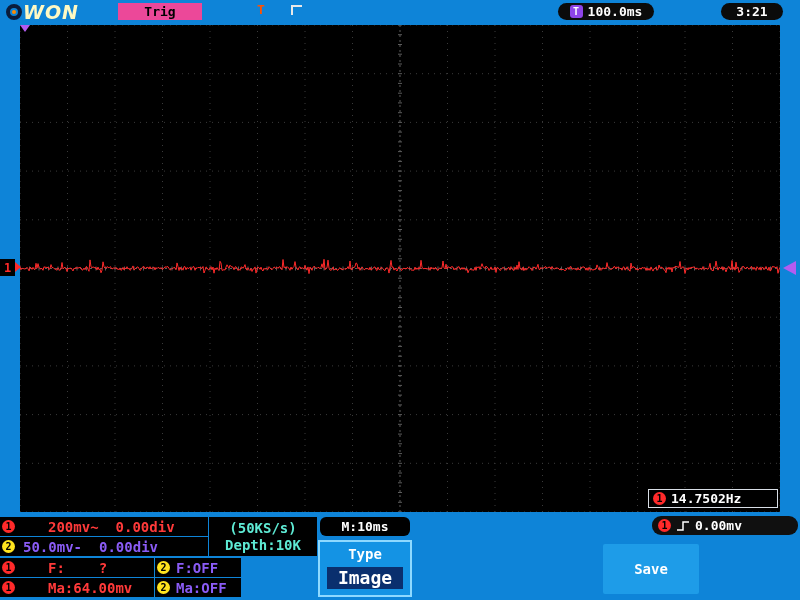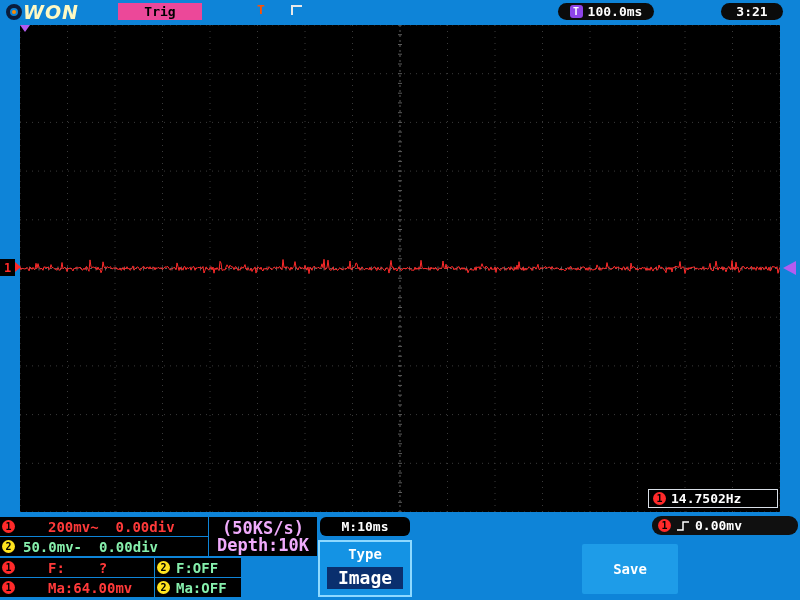--- a/index.html
+++ b/index.html
@@ -34,42 +34,42 @@
   .freq-box{position:absolute;left:648px;top:489px;width:130px;height:19px;background:#000;
             border:1px solid #d8dee6;box-sizing:border-box;display:flex;align-items:center;gap:5px;
             padding:0 4px;font-size:13px;font-weight:bold;}
 
   
   .blk{position:absolute;background:#000;display:flex;align-items:center;font-weight:bold;font-size:14px;}
   .badge{width:13px;height:13px;border-radius:50%;display:flex;align-items:center;justify-content:center;
          font-size:10px;font-weight:bold;color:#000;flex:none;}
   .badge.r{background:#ff2a2a;}
   .badge.y{background:#ffe41e;}
-  .red{color:#ff3a3a;margin-left:25px;}.yel{color:#86efac;}.wht{color:#fff;}
+  .red{color:#ff3a3a;margin-left:25px;}.yel{color:#8b5cf6;}.wht{color:#fff;}
   #ch1-box{left:0;top:517px;width:206px;height:19px;gap:8px;padding-left:2px;}
   #ch2-box{left:0;top:537px;width:206px;height:19px;gap:8px;padding-left:2px;}
   .off{margin-left:9px;}
   #sample-box{left:209px;top:517px;width:108px;height:39px;flex-direction:column;justify-content:center;
-              color:#f0abfc;font-size:17px;line-height:17px;}
+              color:#5eead4;font-size:14px;line-height:17px;}
   #m-box{left:320px;top:517px;width:90px;height:19px;justify-content:center;color:#fff;font-size:13px;border-radius:6px;}
   #trig-pill{position:absolute;left:652px;top:516px;width:146px;height:19px;background:#101010;border-radius:9px;
              display:flex;align-items:center;gap:5px;padding:0 6px;box-sizing:border-box;font-weight:bold;font-size:13px;}
   #f1-box{left:0;top:558px;width:152px;height:19px;gap:8px;padding-left:2px;}
   #f2-box{left:155px;top:558px;width:84px;height:19px;gap:6px;padding-left:2px;}
   #ma1-box{left:0;top:578px;width:152px;height:19px;gap:8px;padding-left:2px;}
   #ma2-box{left:155px;top:578px;width:84px;height:19px;gap:6px;padding-left:2px;}
   .qmark{margin-left:26px;}
 
   
   .type-btn{position:absolute;left:318px;top:540px;width:94px;height:57px;background:#1493e4;
             border:2px solid #8ed9ff;box-sizing:border-box;text-align:center;cursor:pointer;}
   .type-title{color:#fff;font-weight:bold;font-size:14px;margin-top:4px;}
   .type-value{margin:5px auto 0;width:76px;height:22px;line-height:22px;background:#0a2f6e;color:#fff;
               font-weight:bold;font-size:18px;}
-  .save-btn{position:absolute;left:582px;top:544px;width:96px;height:50px;background:#1e9ce8;color:#fff;
+  .save-btn{position:absolute;left:603px;top:544px;width:96px;height:50px;background:#1e9ce8;color:#fff;
             font-weight:bold;font-size:14px;display:flex;align-items:center;justify-content:center;
             cursor:pointer;border-radius:2px;}
 </style>
 </head>
 <body>
 
 <div id="screen">
 
   <div class="logo">
     <span class="logo-o"></span>

